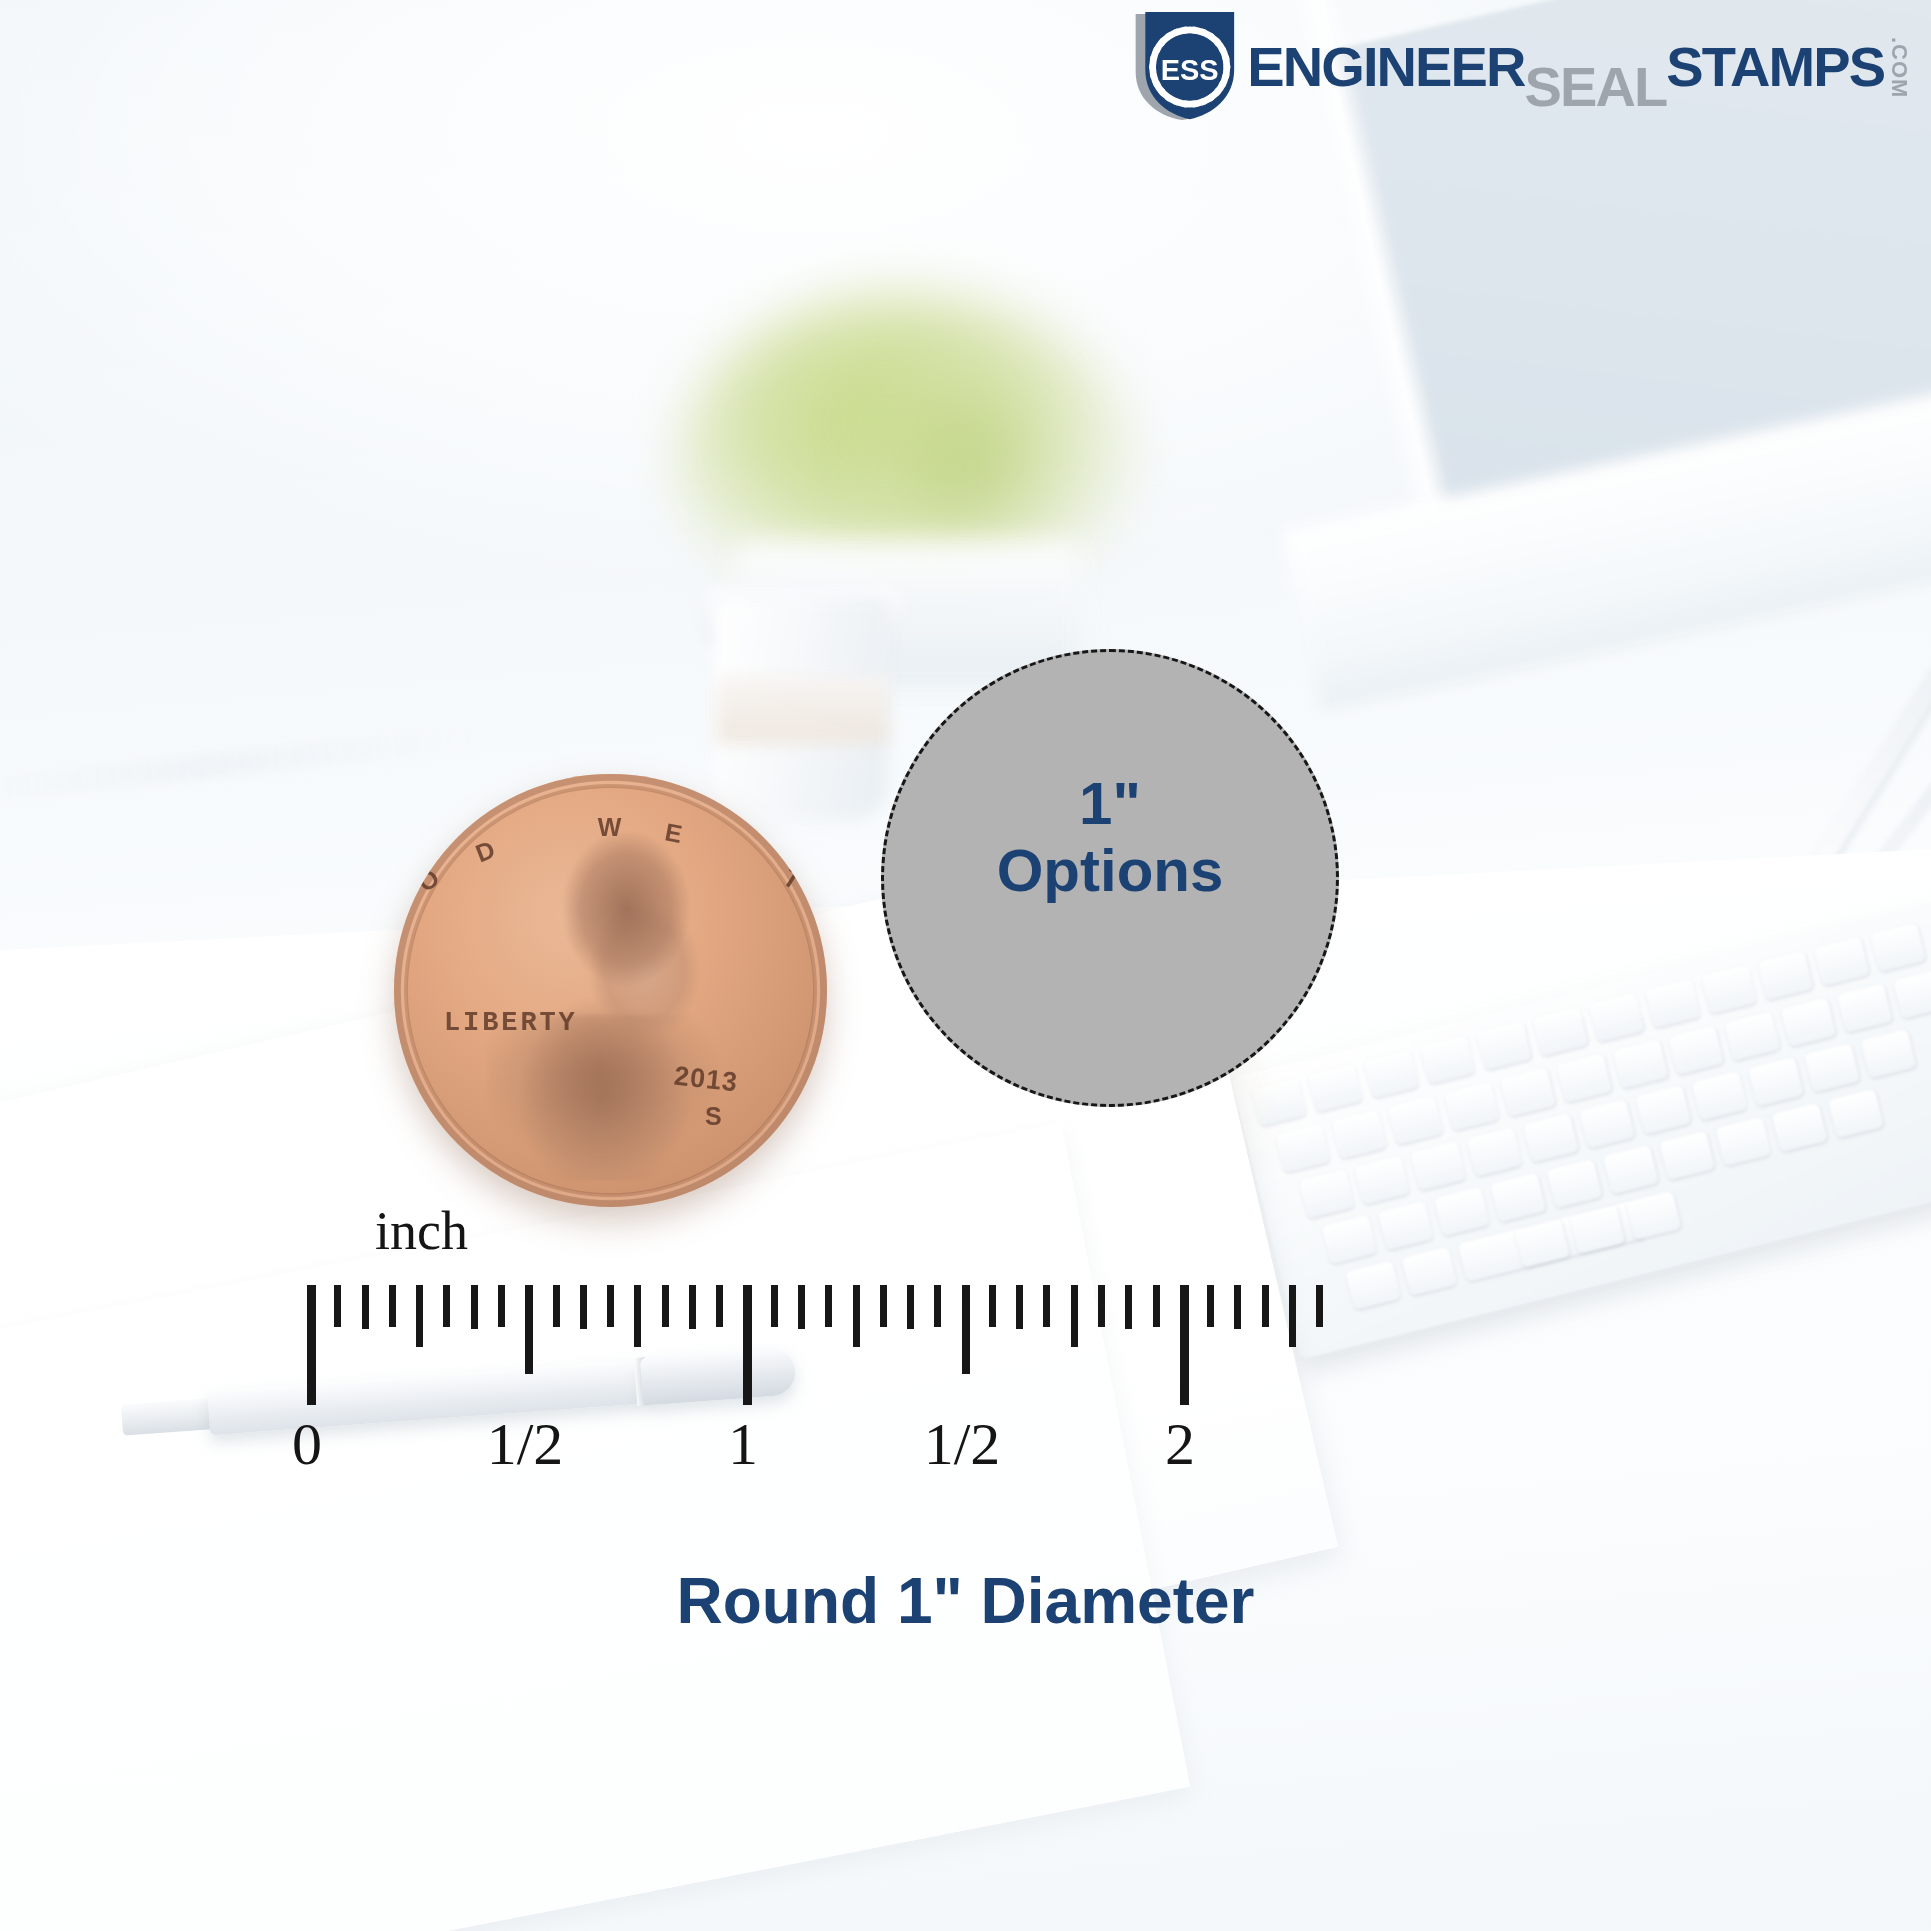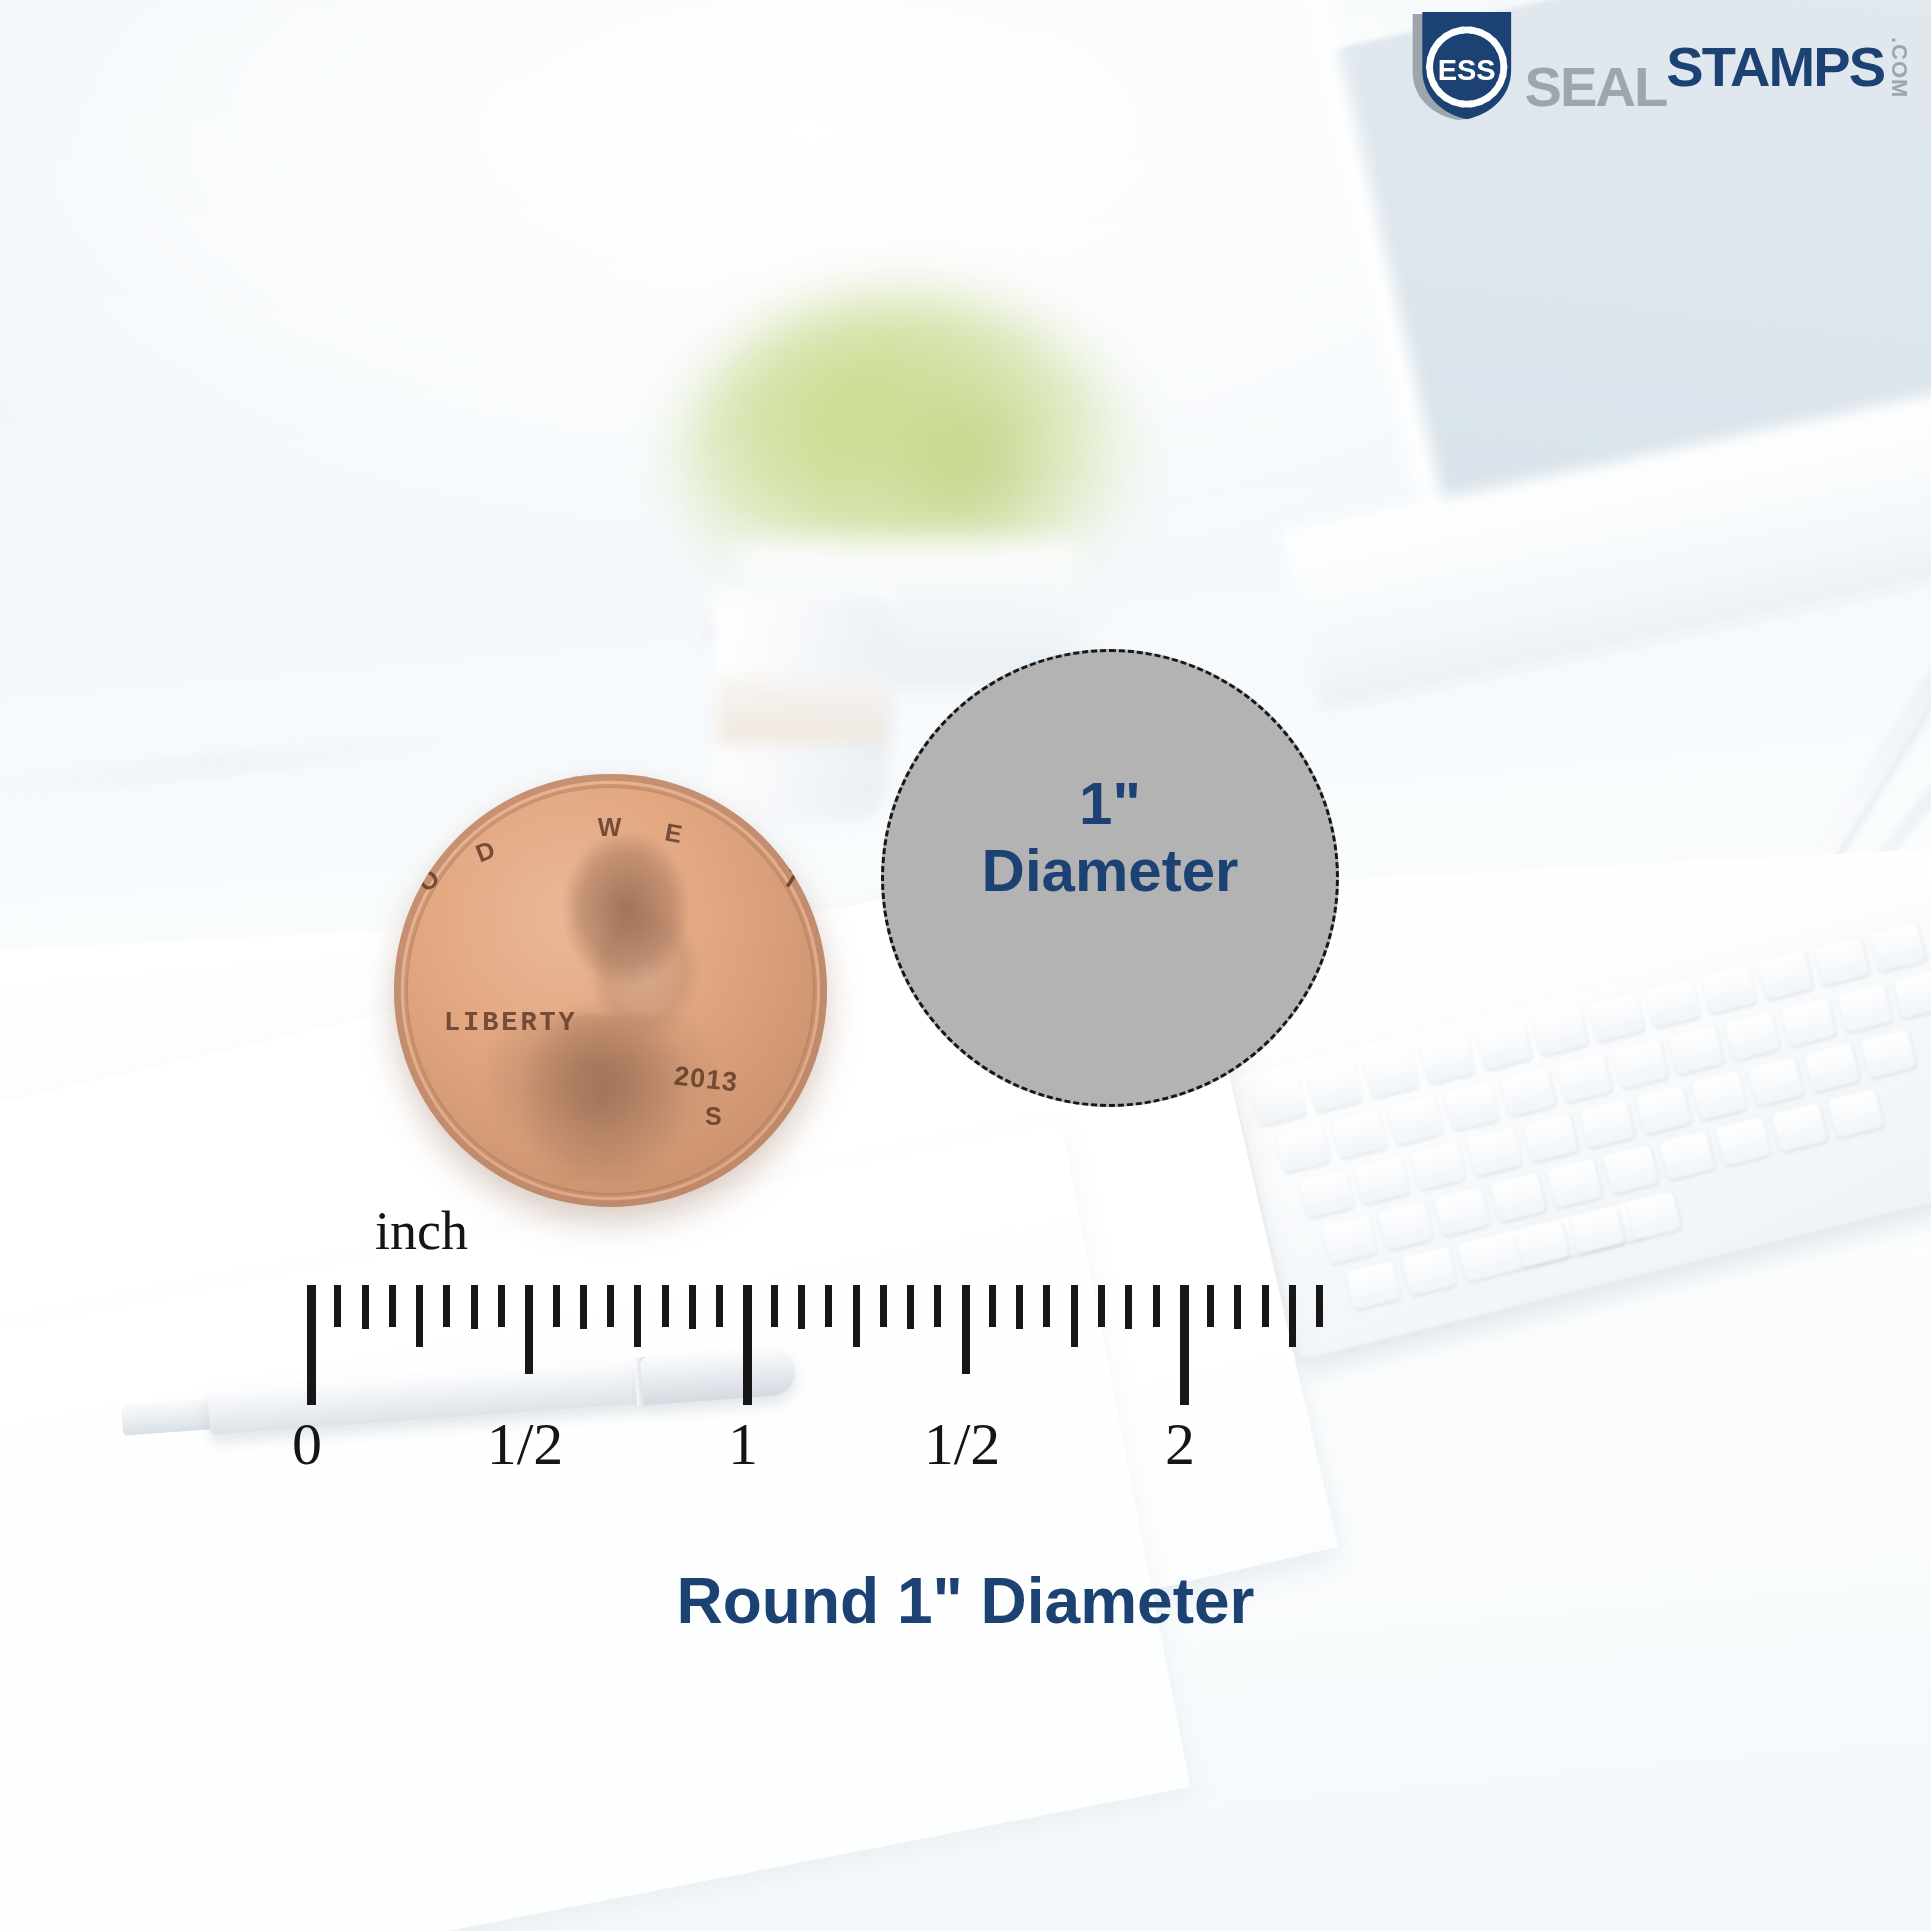--- a/index.html
+++ b/index.html
@@ -393,20 +393,21 @@
             <rect x="77.15228815113761" y="19.501874656611527" width="5" height="7" rx="1.4" transform="rotate(380.7692307692308 79.65228815113761 23.001874656611527)"></rect>
             <rect x="85.37049274914949" y="23.815121163094222" width="5" height="7" rx="1.4" transform="rotate(394.6153846153846 87.87049274914949 27.315121163094222)"></rect>
             <rect x="92.31766380458738" y="29.969777657729374" width="5" height="7" rx="1.4" transform="rotate(408.46153846153845 94.81766380458738 33.469777657729374)"></rect>
             <rect x="97.59005698764858" y="37.60815787631492" width="5" height="7" rx="1.4" transform="rotate(422.3076923076924 100.09005698764858 41.10815787631492)"></rect>
             <rect x="100.881259970903" y="46.28634692492902" width="5" height="7" rx="1.4" transform="rotate(436.15384615384613 103.381259970903 49.78634692492902)"></rect>
           </g>
         <text x="66" y="72" font-family="Liberation Sans, sans-serif" font-size="30" font-weight="bold" fill="#ffffff" text-anchor="middle">ESS</text>
       </svg>
     </div>
     <div class="logo-text">
+      <span class="w w-eng">ENGINEER</span>
       <span class="w w-seal">SEAL</span>
       <span class="w w-stamps">STAMPS</span>
       <span class="logo-dotcom">.COM</span>
     </div>
   </div>
 
   <div class="penny">
     <div class="penny-rim"></div>
     <div class="penny-bust"></div>
     <div class="penny-shoulder"></div>
@@ -423,21 +424,21 @@
         <span style="transform: rotate(42.8571deg) translate(-50%, -178px);">R</span>
       </div>
     <div class="penny-txt p-liberty">LIBERTY</div>
     <div class="penny-txt p-year">2013</div>
     <div class="penny-txt p-mint">S</div>
   </div>
 
   <div class="sample-circle">
     <div class="sample-circle-label">
       <div>1"</div>
-      <div>Diameter</div>
+      <div>Options</div>
     </div>
   </div>
 
   <div class="ruler">
     <div class="ruler-title">inch</div>
     <div id="ticks">
         <div class="tick t1" style="left: 307px;"></div>
         <div class="tick t16" style="left: 334px;"></div>
         <div class="tick t8" style="left: 362px;"></div>
         <div class="tick t16" style="left: 389px;"></div>

